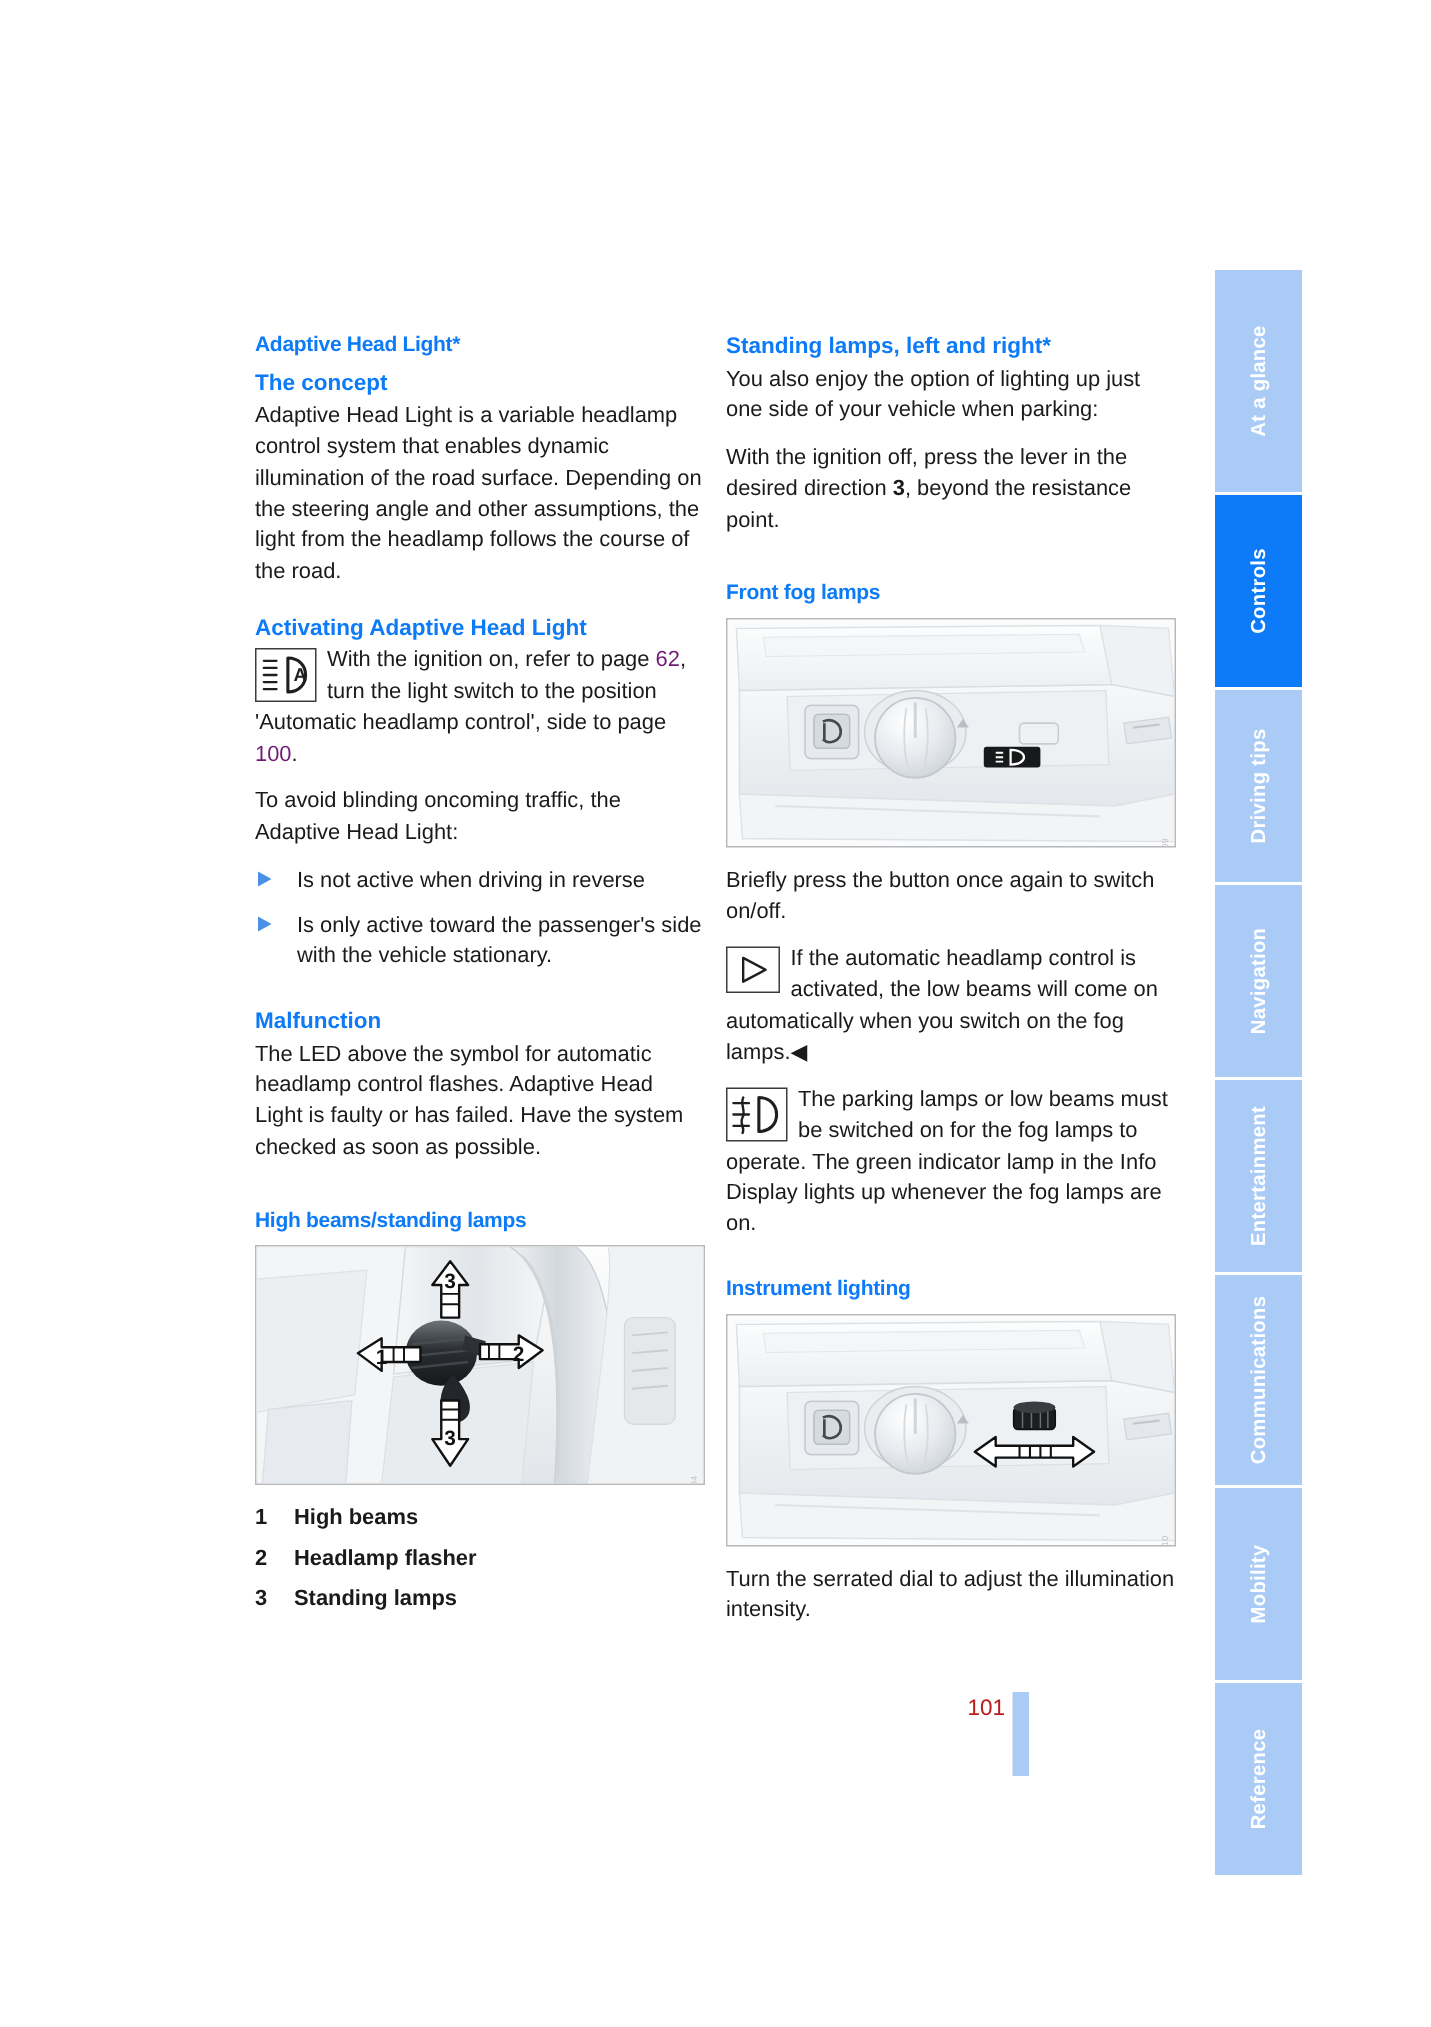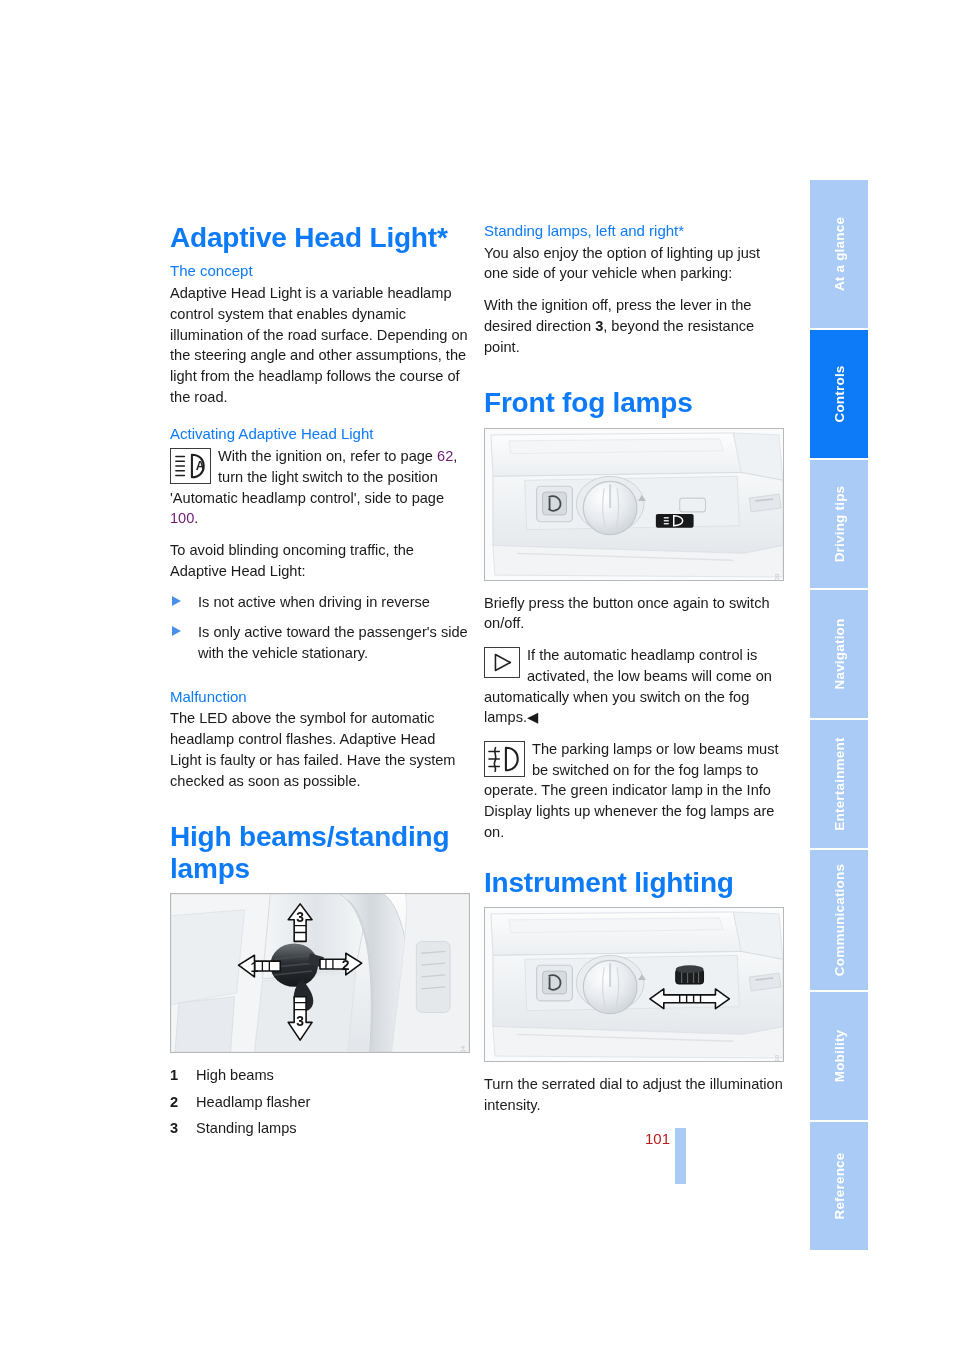--- a/index.html
+++ b/index.html
@@ -41,30 +41,30 @@
     width: 300px;
     font-size: 14.6px;
     line-height: 1.42;
     color: #1a1a1a;
   }
   .col-left  { left: 170px; }
   .col-right { left: 484px; }
 
   h1.sec {
     color: #0d7bf7;
-    font-size: 28px;
+    font-size: 14px;
     font-weight: bold;
     letter-spacing: -.2px;
     margin: 0 0 9px 0;
     line-height: 1.12;
   }
   h2.sub {
     color: #0d7bf7;
     font-size: 15px;
-    font-weight: normal;
+    font-weight: bold;
     margin: 0 0 2px 0;
     line-height: 1.25;
   }
   p.body { margin: 0 0 11px 0; }
   .gap-lg { height: 19px; }
   .gap-md { height: 13px; }
   .gap-sm { height: 7px; }
   .blue { color: #701a75; }
   b { font-weight: bold; }
 
@@ -118,21 +118,21 @@
     color: #c4c4c4;
     letter-spacing: .3px;
     white-space: nowrap;
     pointer-events: none;
   }
 
   
   .legend { margin: 0 0 11px 0; }
   .legend-row { display: flex; margin-bottom: 6px; }
   .legend-num { width: 26px; font-weight: bold; }
-  .legend-txt { flex: 1; }
+  .legend-txt { flex: 1; font-weight: bold; }
 
   
   .pagenum {
     position: absolute;
     left: 600px; top: 1130px;
     width: 70px;
     text-align: right;
     font-size: 15px;
     color: #b91c1c;
   }

